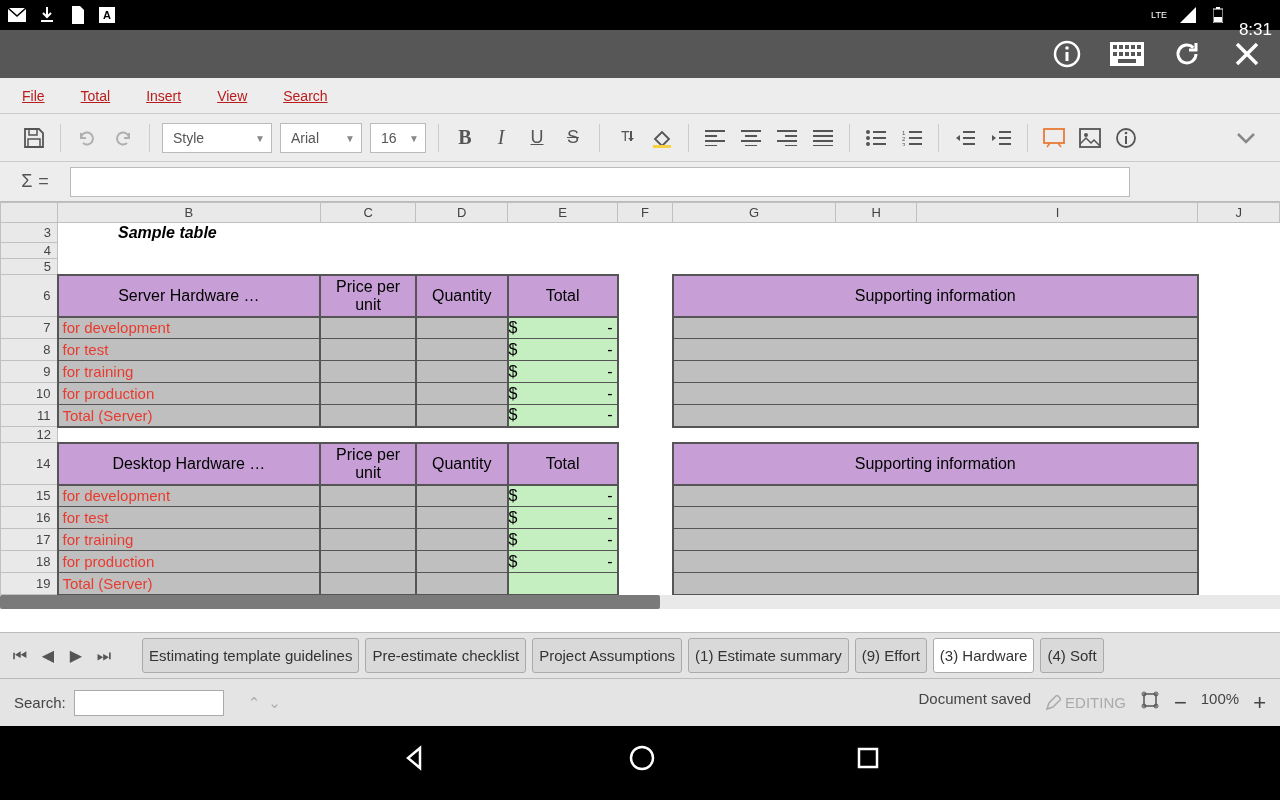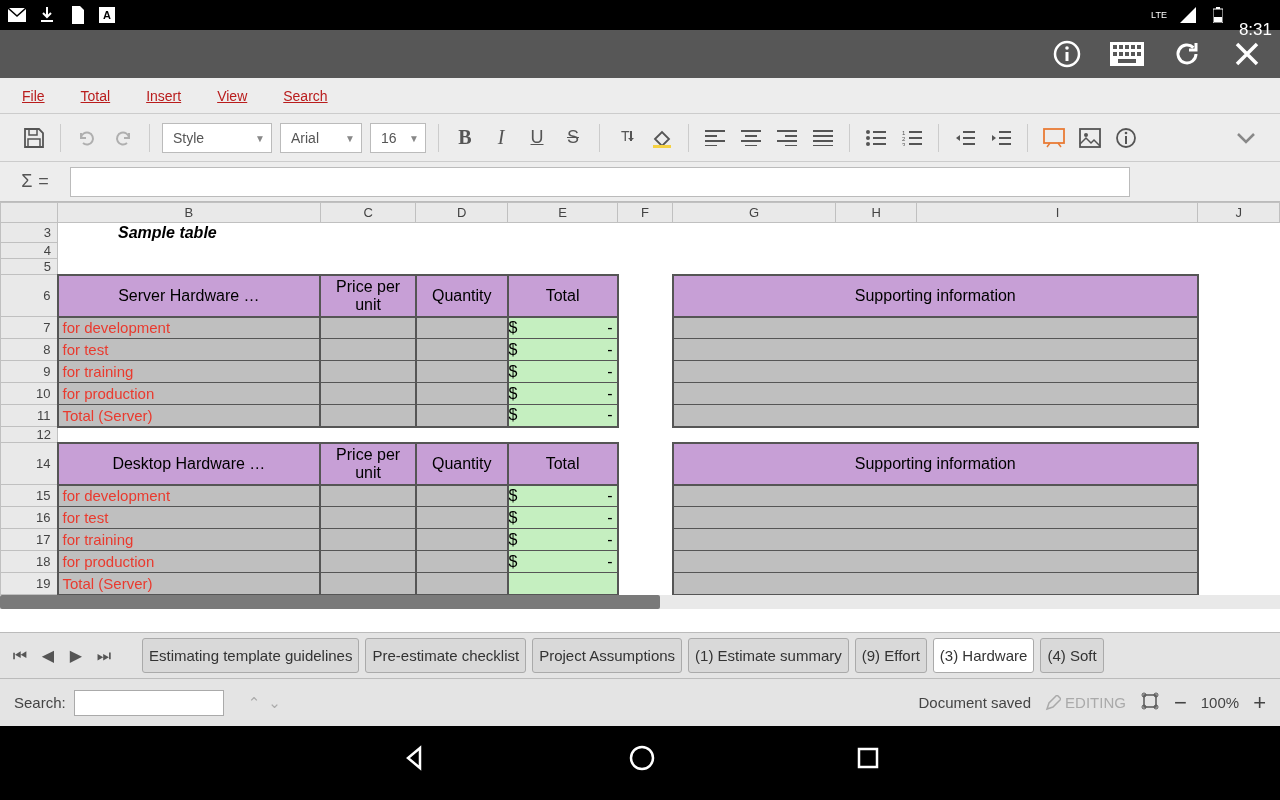--- a/index.html
+++ b/index.html
@@ -45,21 +45,21 @@
 
 .sheettabs { height: 46px; background: #e4e4e4; display: flex; align-items: center; padding: 0 8px; gap: 6px; border-top: 1px solid #bbb; }
 .sheettabs .nav { display: flex; gap: 4px; margin-right: 20px; }
 .sheettabs .nav div { width: 24px; height: 24px; display: flex; align-items: center; justify-content: center; color: #555; cursor: pointer; }
 .sheettabs .tab { padding: 8px 6px; background: #d9d9d9; border: 1px solid #aaa; border-radius: 3px; font-size: 15px; color: #333; cursor: pointer; white-space: nowrap; }
 .sheettabs .tab.active { background: #fff; }
 
 .footer { height: 48px; background: #e4e4e4; display: flex; align-items: center; padding: 0 14px; font-size: 15px; color: #444; justify-content: space-between; border-top: 1px solid #bbb; }
 .footer .left { display: flex; align-items: center; gap: 8px; }
 .footer .left input { width: 150px; height: 26px; border: 1px solid #aaa; padding: 0 6px; }
-.footer .right { display: flex; align-items: center; gap: 14px; }
+.footer .right { display: flex; gap: 14px; }
 .footer .editing { color: #aaa; display: flex; align-items: center; gap: 4px; }
 
 .navbar { height: 68px; background: #000; display: flex; align-items: center; justify-content: center; gap: 200px; }
 .navbar div { color: #fff; cursor: pointer; }
 </style>
 </head>
 <body>
 
 <div class="statusbar">
   <div class="left">

